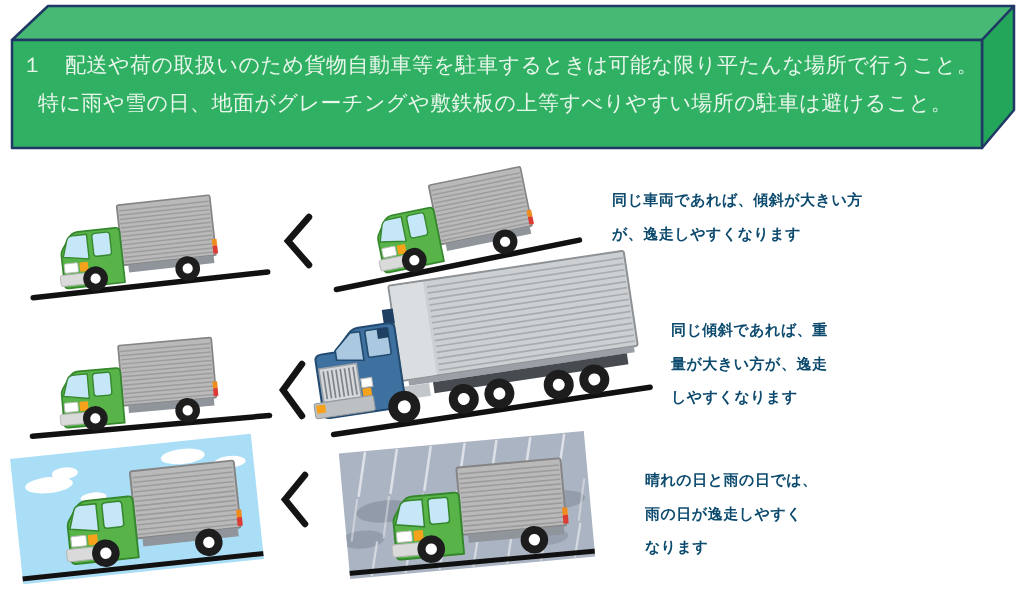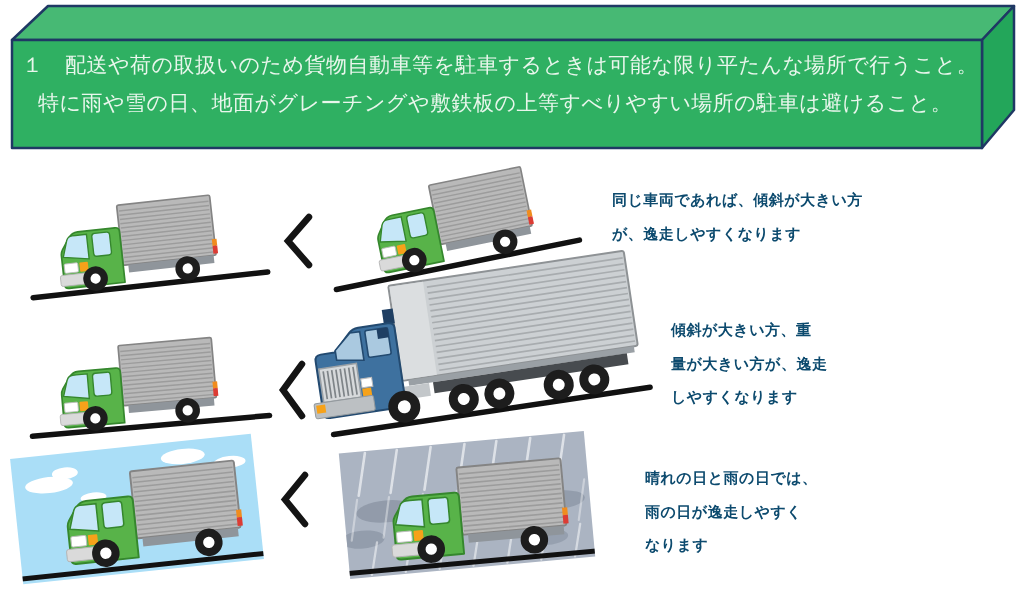--- a/index.html
+++ b/index.html
@@ -124,21 +124,21 @@
   </svg>
   <svg class="row-item" style="left:279px;top:77px;" width="26" height="58" viewBox="0 0 26 58">
     <path class="chev" d="M23,3 L4,29 L23,55"></path>
   </svg>
   <svg class="row-item" style="left:296px;top:0px;" width="360" height="155">
     <g transform="rotate(-8.5 180 102)">
       <line class="slope" x1="32" y1="129" x2="352" y2="129"></line>
       <use href="#big-truck" transform="translate(10,-14)"></use>
     </g>
   </svg>
-  <div class="caption" style="left:671px;top:29px;width:260px;">傾斜が大きい方、重
+  <div class="caption" style="left:671px;top:29px;width:260px;">同じ傾斜であれば、重
 量が大きい方が、逸走
 しやすくなります</div>
 </div>
 
 <div class="abs" style="left:0;top:434px;width:1024px;height:169px;">
   <div class="scene scene-sunny" style="left:16px;top:12px;width:242px;height:126px;">
     <div class="cloud" style="left:12px;top:22px;width:48px;height:16px;"></div>
     <div class="cloud" style="left:40px;top:14px;width:26px;height:12px;"></div>
     <div class="cloud" style="left:66px;top:42px;width:26px;height:10px;"></div>
     <div class="cloud" style="left:150px;top:8px;width:44px;height:15px;"></div>
@@ -160,16 +160,16 @@
       <ellipse cx="200" cy="102" rx="21" ry="8" fill="#8d97a6" opacity="0.7"></ellipse>
       <path d="M26,2 l-10,42 M58,2 l-10,42 M92,2 l-10,42 M126,2 l-10,42 M158,2 l-10,42 M192,2 l-10,42 M226,2 l-10,42" stroke="rgba(255,255,255,0.6)" stroke-width="2.6" fill="none" stroke-linecap="round"></path>
       <path d="M14,48 l-9,40 M46,48 l-9,40 M80,48 l-9,40 M114,48 l-9,40 M148,48 l-9,40 M182,48 l-9,40 M216,48 l-9,40 M242,48 l-9,40" stroke="rgba(255,255,255,0.38)" stroke-width="2.2" fill="none" stroke-linecap="round"></path>
       <path d="M30,92 l-8,32 M64,92 l-8,32 M98,92 l-8,32 M132,92 l-8,32 M166,92 l-8,32 M200,92 l-8,32 M234,92 l-8,32" stroke="rgba(255,255,255,0.5)" stroke-width="2.3" fill="none" stroke-linecap="round"></path>
     </svg>
     <svg class="truck" style="left:34px;bottom:7px;" width="190" height="99" viewBox="0 0 200 104">
       <use href="#green-truck"></use>
     </svg>
     <div class="ground"></div>
   </div>
-  <div class="caption" style="left:645px;top:29px;width:280px;font-family:Liberation Mono, monospace;">晴れの日と雨の日では、
+  <div class="caption" style="left:645px;top:29px;width:280px;">晴れの日と雨の日では、
 雨の日が逸走しやすく
 なります</div>
 </div>
 
 </body></html>

